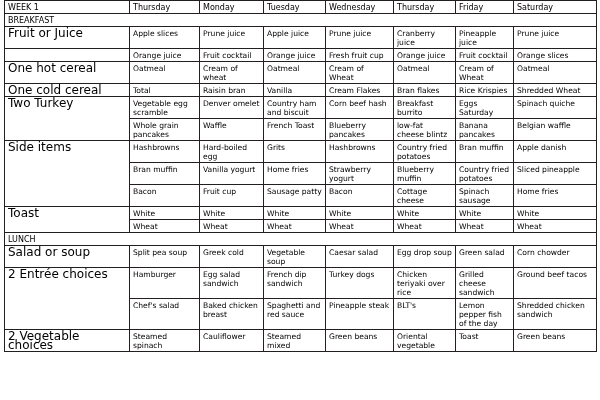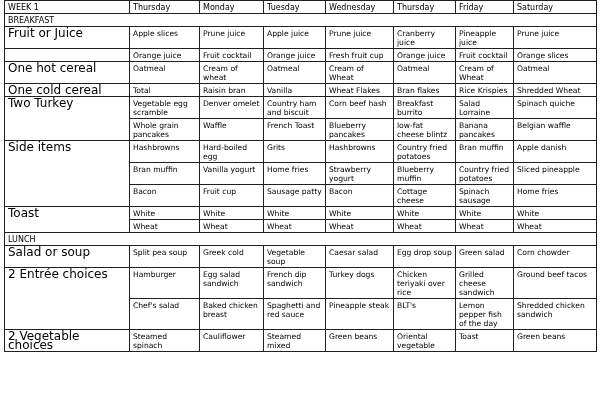--- a/index.html
+++ b/index.html
@@ -143,34 +143,34 @@
         <td>Oatmeal</td>
         <td>Cream of Wheat</td>
         <td>Oatmeal</td>
       </tr>
 
       <tr>
         <td class="rowlabel">One cold cereal</td>
         <td>Total</td>
         <td>Raisin bran</td>
         <td>Vanilla</td>
-        <td>Wheat Flakes</td>
+        <td>Cream Flakes</td>
         <td>Bran flakes</td>
         <td>Rice Krispies</td>
         <td>Shredded Wheat</td>
       </tr>
 
       <tr>
         <td class="rowlabel" rowspan="2">Two Turkey</td>
         <td>Vegetable egg scramble</td>
         <td>Denver omelet</td>
         <td>Country ham and biscuit</td>
         <td>Corn beef hash</td>
         <td>Breakfast burrito</td>
-        <td>Salad Lorraine</td>
+        <td>Eggs Saturday</td>
         <td>Spinach quiche</td>
       </tr>
 
       <tr>
         <td>Whole grain pancakes</td>
         <td>Waffle</td>
         <td>French Toast</td>
         <td>Blueberry pancakes</td>
         <td>low-fat cheese blintz</td>
         <td>Banana pancakes</td>

